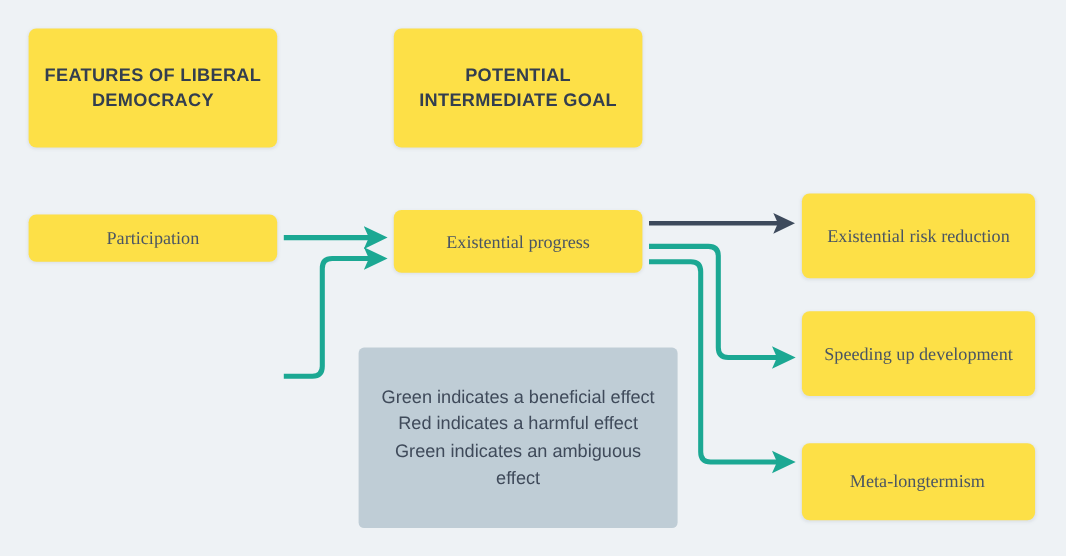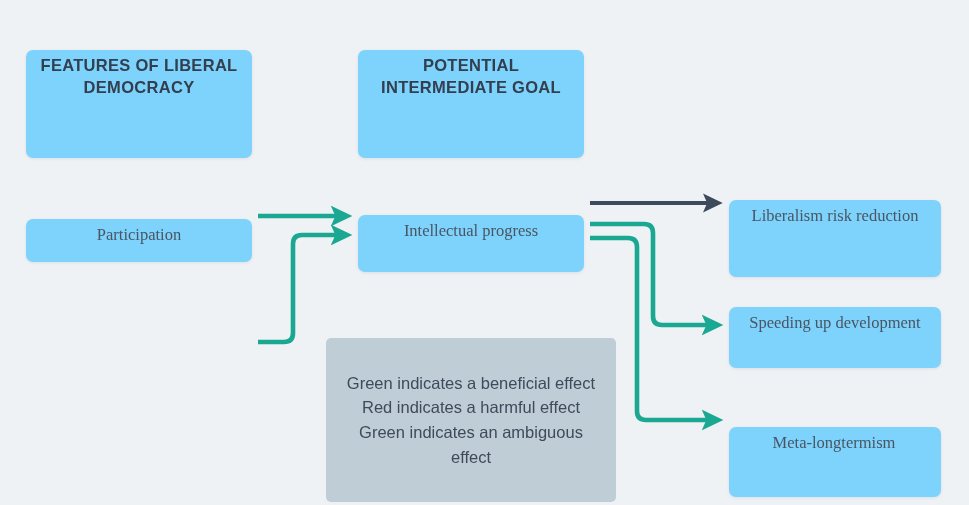--- a/index.html
+++ b/index.html
@@ -11,30 +11,29 @@
     position: relative;
     width: 969px;
     height: 505px;
     background: #eef2f5;
     font-family: "Liberation Sans", sans-serif;
     overflow: hidden;
   }
 
   .node {
     position: absolute;
-    background: #7dd3fc;
+    background: #fde047;
     border-radius: 7px;
     box-shadow: 0 1px 3px rgba(90, 110, 130, 0.13);
     display: flex;
-    align-items: flex-start;
+    align-items: center;
     justify-content: center;
     text-align: center;
     box-sizing: border-box;
     padding: 4px 12px;
-    margin-top: 24px;
   }
 
   .node-header .node-label {
     font-weight: bold;
     font-size: 16.5px;
     letter-spacing: 0.3px;
     line-height: 1.35;
     color: #333e4f;
     text-transform: uppercase;
   }
@@ -54,39 +53,38 @@
 
   
   #node-participation { left: 26px; top: 195px; width: 226px; height: 43px; }
   #node-liberalism    { left: 26px; top: 321px; width: 226px; height: 43px; }
 
   
   #node-intellectual  { left: 358px; top: 191px; width: 226px; height: 57px; }
 
   
   #node-existential   { left: 729px; top: 176px; width: 212px; height: 77px; }
-  #node-speeding      { left: 729px; top: 283px; width: 212px; height: 61px; }
+  #node-speeding      { left: 729px; top: 283px; width: 212px; height: 77px; }
   #node-meta          { left: 729px; top: 403px; width: 212px; height: 70px; padding-left: 10px; }
 
   
   #legend {
     position: absolute;
     left: 326px;
     top: 316px;
     width: 290px;
     height: 164px;
     background: #bfcdd6;
     border-radius: 5px;
     display: flex;
     flex-direction: column;
     align-items: center;
     justify-content: center;
     box-sizing: border-box;
     padding: 6px 14px;
-    margin-top: 22px;
   }
   #legend .legend-line {
     font-size: 16.5px;
     line-height: 1.5;
     color: #3f4a5a;
     text-align: center;
     width: 100%;
   }
 
   
@@ -132,25 +130,25 @@
     <span class="node-label">POTENTIAL INTERMEDIATE GOAL</span>
   </div>
 
 
   <div class="node node-item" id="node-participation">
     <span class="node-label">Participation</span>
   </div>
 
 
   <div class="node node-item" id="node-intellectual">
-    <span class="node-label">Intellectual progress</span>
+    <span class="node-label">Existential progress</span>
   </div>
 
   <div class="node node-item" id="node-existential">
-    <span class="node-label">Liberalism risk reduction</span>
+    <span class="node-label">Existential risk reduction</span>
   </div>
 
   <div class="node node-item" id="node-speeding">
     <span class="node-label">Speeding up development</span>
   </div>
 
   <div class="node node-item" id="node-meta">
     <span class="node-label">Meta-longtermism</span>
   </div>
 

